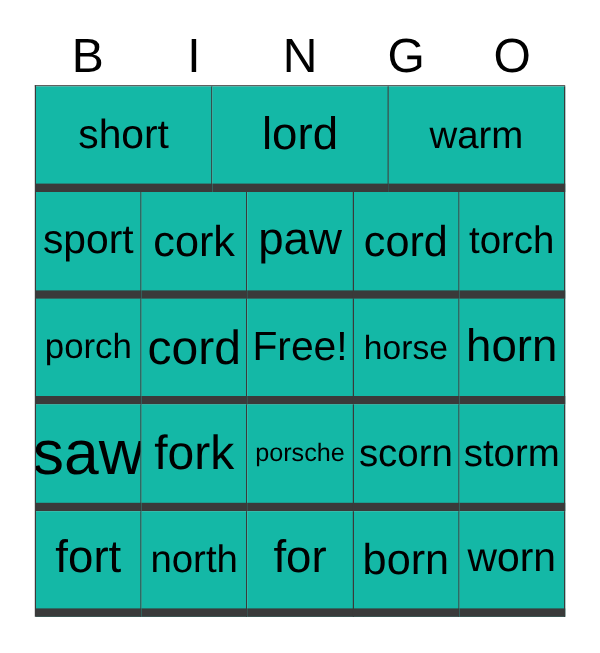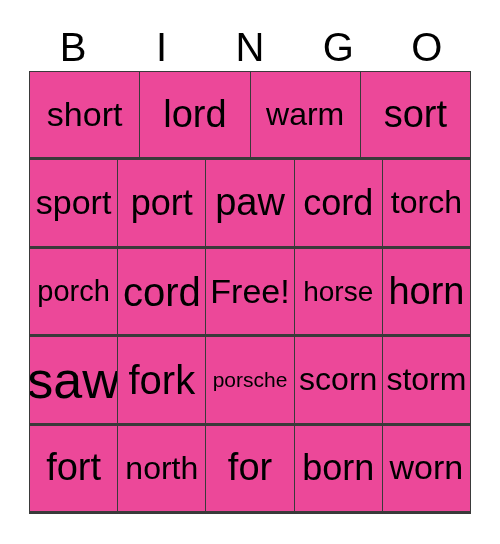--- a/index.html
+++ b/index.html
@@ -60,22 +60,22 @@
   .bingo-row {
     flex: 1 1 0;
     display: flex;
     min-height: 0;
   }
   .bingo-cell {
     flex: 1 1 0;
     min-width: 0;
     box-sizing: border-box;
     border-right: 1px solid #3a3a3a;
-    border-bottom: 3px solid #c2410c;
-    background: #ec4899;
+    border-bottom: 7px solid #c2410c;
+    background: #14b8a6;
     display: flex;
     align-items: center;
     justify-content: center;
     overflow: hidden;
     padding: 0 2px;
   }
   .cell-text {
     display: block;
     text-align: center;
     white-space: nowrap;
@@ -102,31 +102,28 @@
     <div class="bingo-row">
       <div class="bingo-cell" style="border-right-color: rgb(58, 58, 58); border-bottom-color: rgb(58, 58, 58);">
           <span class="cell-text" style="font-size: 34px;">short</span>
         </div>
       <div class="bingo-cell" style="border-right-color: rgb(58, 58, 58); border-bottom-color: rgb(58, 58, 58);">
           <span class="cell-text" style="font-size: 38px; text-align: center;">lord</span>
         </div>
       <div class="bingo-cell" style="border-right-color: rgb(58, 58, 58); border-bottom-color: rgb(58, 58, 58);">
           <span class="cell-text" style="font-size: 32px;">warm</span>
         </div>
-      <div class="bingo-cell" style="border-right-color: rgb(58, 58, 58); border-bottom-color: rgb(58, 58, 58);">
-          <span class="cell-text" style="font-size: 38px;">sort</span>
-        </div>
     </div>
 
     <div class="bingo-row">
       <div class="bingo-cell" style="border-right-color: rgb(58, 58, 58); border-bottom-color: rgb(58, 58, 58);">
           <span class="cell-text" style="font-size: 34px;">sport</span>
         </div>
       <div class="bingo-cell" style="border-right-color: rgb(58, 58, 58); border-bottom-color: rgb(58, 58, 58);">
-          <span class="cell-text" style="font-size: 36px;">port</span>
+          <span class="cell-text" style="font-size: 36px;">cork</span>
         </div>
       <div class="bingo-cell" style="border-right-color: rgb(58, 58, 58); border-bottom-color: rgb(58, 58, 58);">
           <span class="cell-text" style="font-size: 38px;">paw</span>
         </div>
       <div class="bingo-cell" style="border-right-color: rgb(58, 58, 58); border-bottom-color: rgb(58, 58, 58);">
           <span class="cell-text" style="font-size: 36px;">cord</span>
         </div>
       <div class="bingo-cell" style="border-right-color: rgb(58, 58, 58); border-bottom-color: rgb(58, 58, 58); align-items: center;">
           <span class="cell-text" style="font-size: 32px;">torch</span>
         </div>

